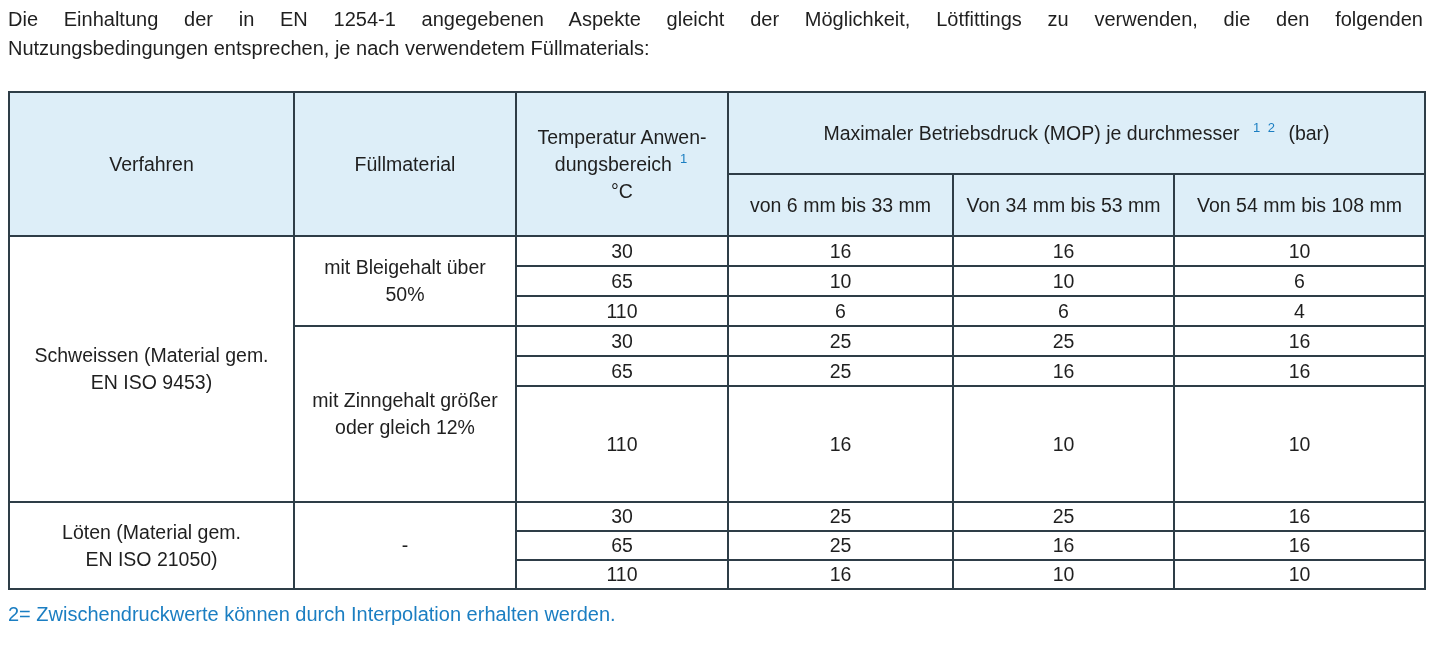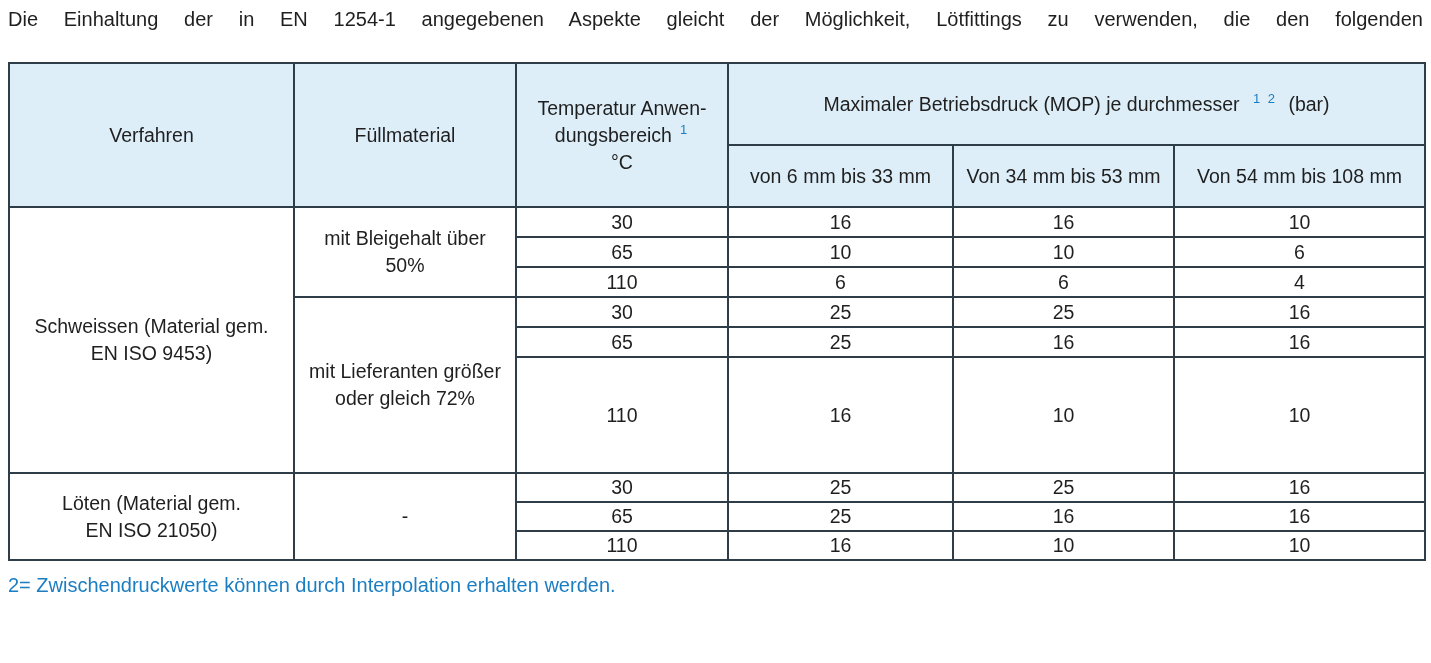--- a/index.html
+++ b/index.html
@@ -73,20 +73,21 @@
     color: var(--note-blue);
   }
 </style>
 </head>
 <body>
 
 <div class="page">
 
   <div class="intro">
     <div class="justified">Die Einhaltung der in EN 1254-1 angegebenen Aspekte gleicht der Möglichkeit, Lötfittings zu verwenden, die den folgenden</div>
+    <div>Nutzungsbedingungen entsprechen, je nach verwendetem Füllmaterials:</div>
   </div>
 
   <table class="mop">
     <colgroup>
       <col style="width:285px">
       <col style="width:222px">
       <col style="width:212px">
       <col style="width:225px">
       <col style="width:221px">
       <col style="width:251px">
@@ -140,22 +141,22 @@
       </tr>
       <tr class="r-sm">
         <td>110</td>
         <td>6</td>
         <td>6</td>
         <td>4</td>
       </tr>
 
       <tr class="r-sm">
         <td rowspan="3">
-          <span>mit Lieferanten größer</span><br>
-          <span>oder gleich 72%</span>
+          <span>mit Zinngehalt größer</span><br>
+          <span>oder gleich 12%</span>
         </td>
         <td>30</td>
         <td>25</td>
         <td>25</td>
         <td>16</td>
       </tr>
       <tr class="r-sm">
         <td>65</td>
         <td>25</td>
         <td>16</td>

